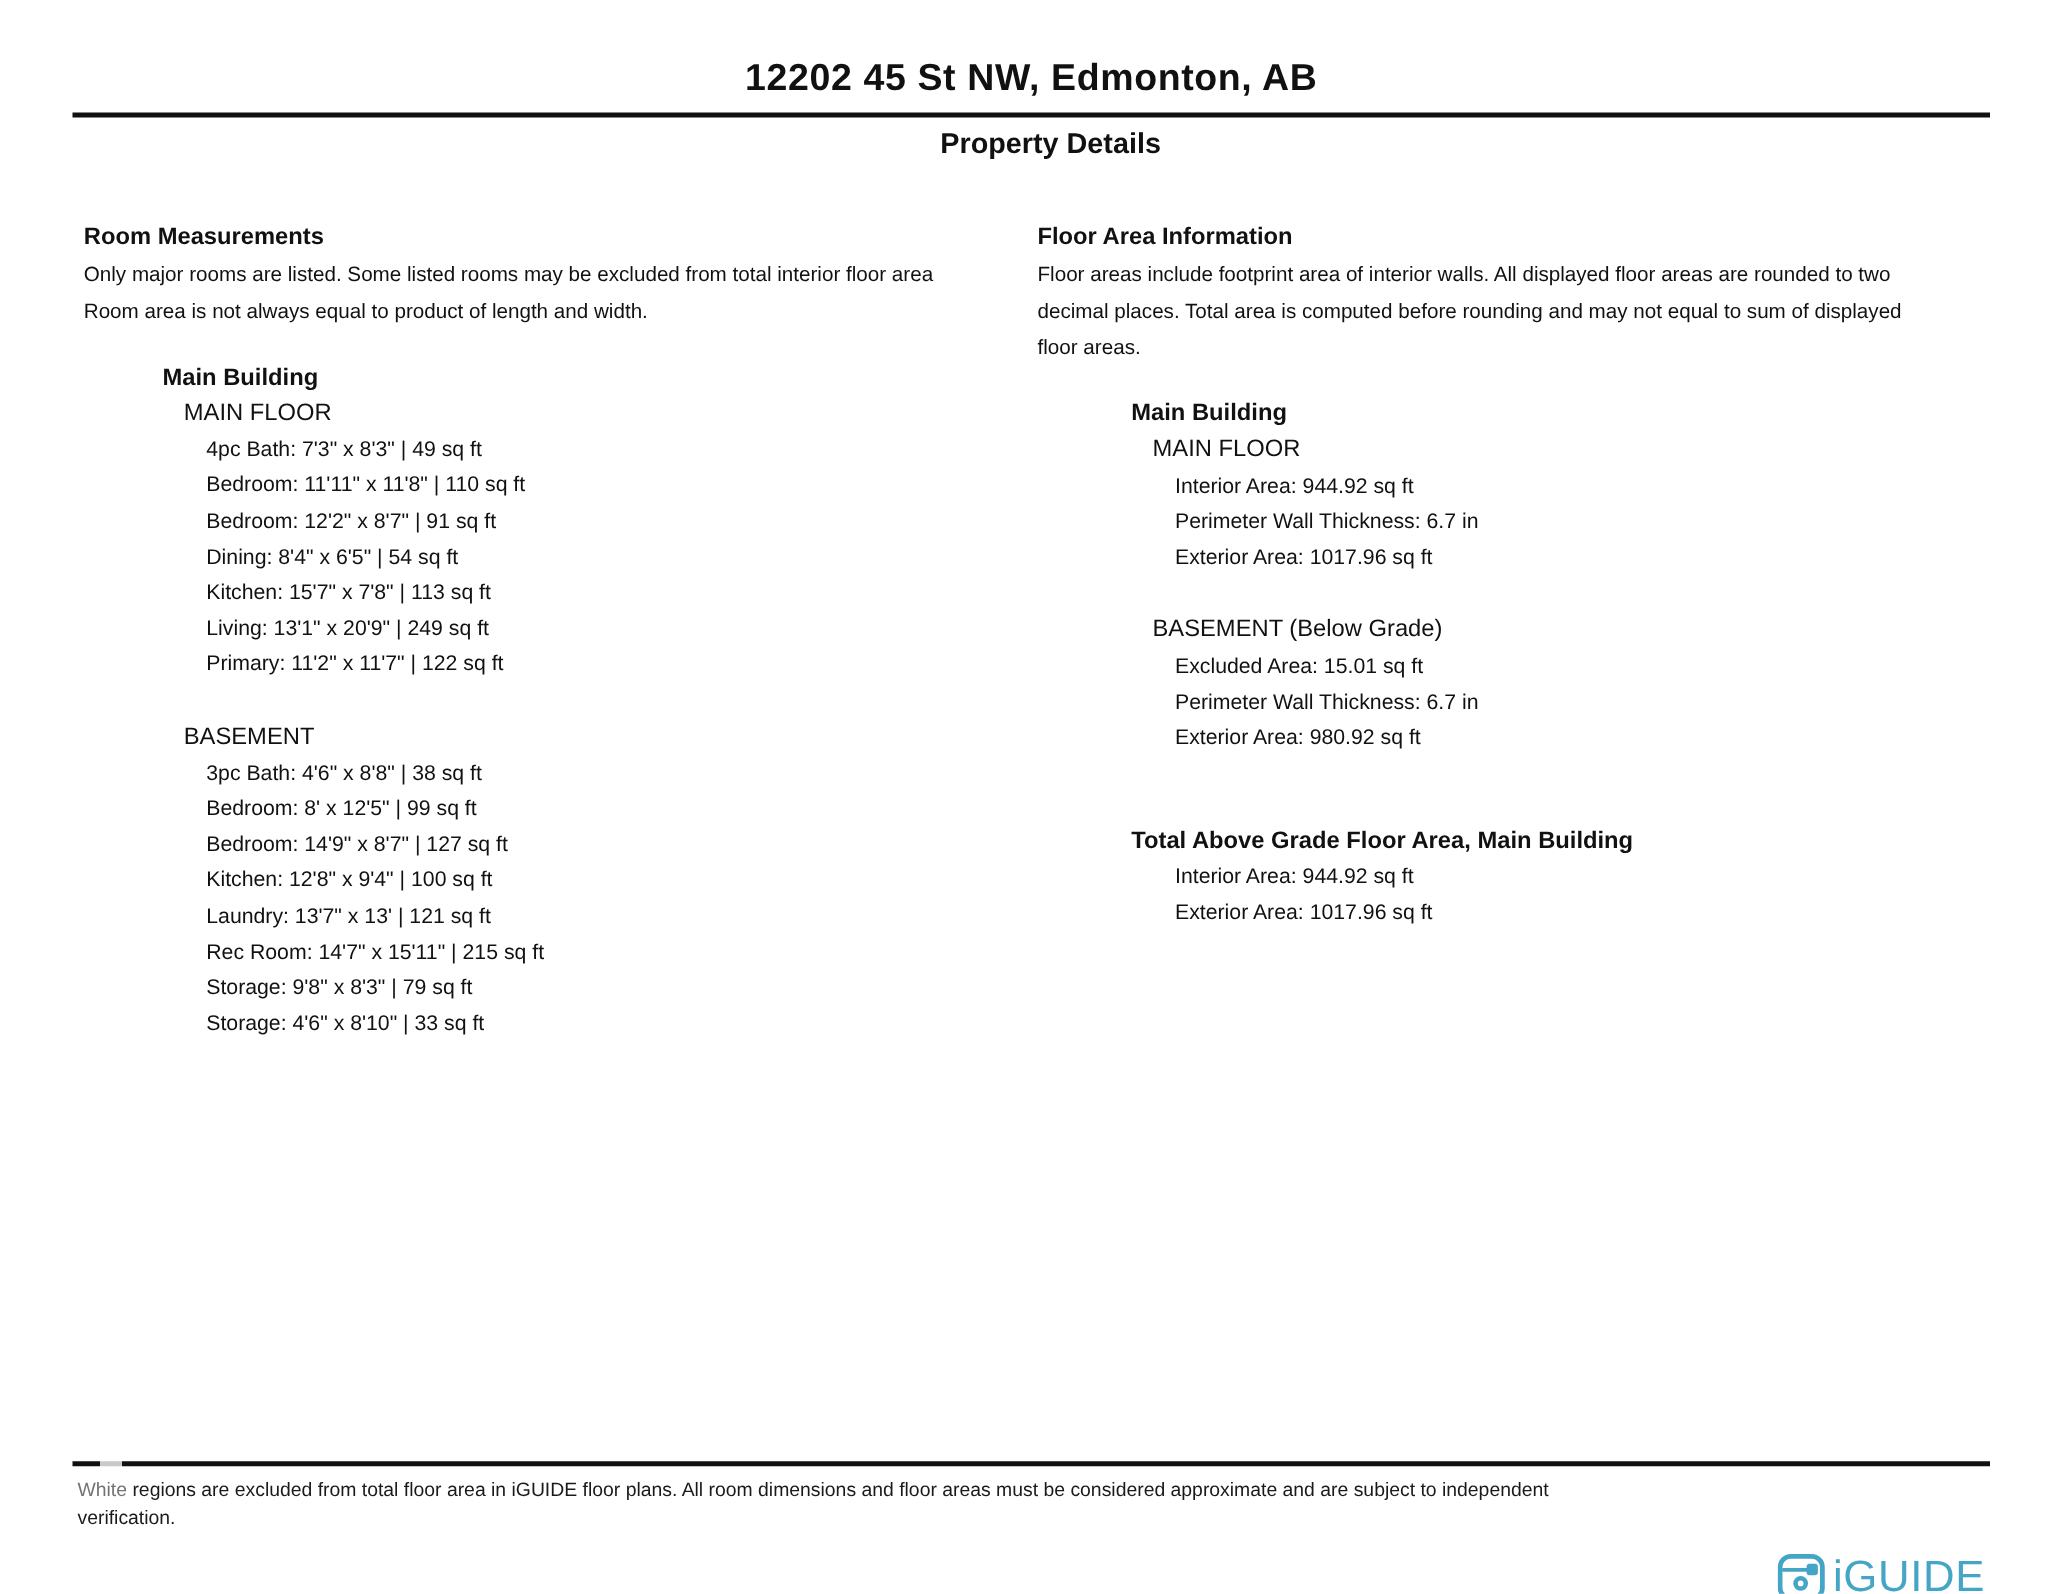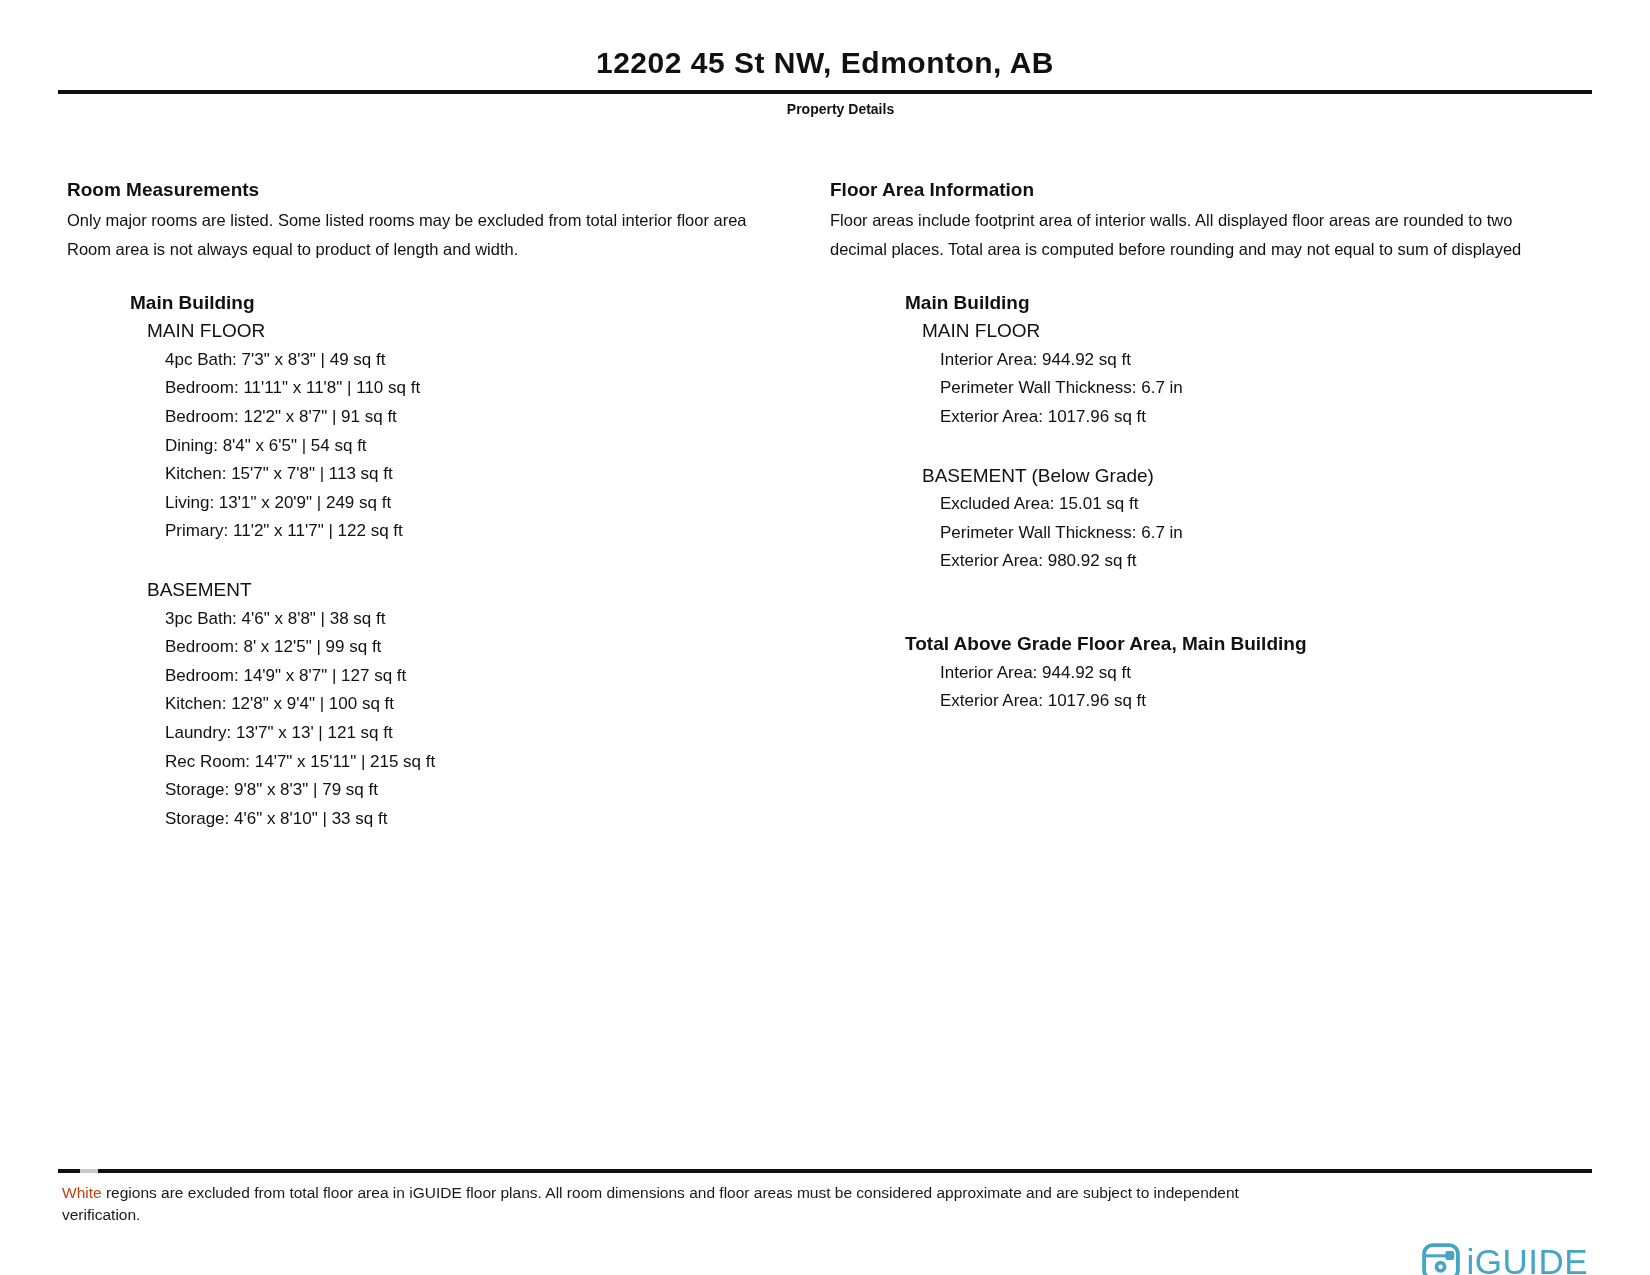--- a/index.html
+++ b/index.html
@@ -9,21 +9,21 @@
     font-family:"Liberation Sans", sans-serif; color:#111;
   }
   .page-title {
     padding-top:46px; text-align:center;
     font-size:30px; font-weight:bold; letter-spacing:0.5px;
   }
   .title-rule {
     margin:10px 58px 0 58px; height:4px; background:#111;
   }
   .page-subtitle {
-    margin-top:7px; text-align:center; font-size:14px; font-weight:bold;padding-left:31px;
+    margin-top:7px; text-align:center; font-size:23px; font-weight:bold;padding-left:31px;
   }
   .columns {
     position:absolute; top:176px; left:67px; right:60px;
     display:flex; align-items:flex-start;
   }
   .col-left  { width:740px; flex:0 0 740px; }
   .col-right { margin-left:23px; flex:1; }
   .section-heading { font-size:19px; font-weight:bold; line-height:28px; }
   .description { margin-top:2px; }
   .description .desc-line { font-size:16.5px; line-height:28.8px; white-space:nowrap; }
@@ -100,20 +100,21 @@
           </div>
         </div>
     </div>
   </div>
 
   <div class="col-right">
     <div class="section-heading">Floor Area Information</div>
     <div class="description" id="fa-desc">
         <div class="desc-line">Floor areas include footprint area of interior walls. All displayed floor areas are rounded to two</div>
         <div class="desc-line">decimal places. Total area is computed before rounding and may not equal to sum of displayed</div>
+        <div class="desc-line">floor areas.</div>
       </div>
     <div class="building-block indent-1">
       <div class="building-heading">Main Building</div>
       <div id="fa-floors">
           <div class="floor-group">
             <div class="floor-name">MAIN FLOOR</div>
             <div class="line-item">Interior Area: 944.92 sq ft</div>
             <div class="line-item">Perimeter Wall Thickness: 6.7 in</div>
             <div class="line-item">Exterior Area: 1017.96 sq ft</div>
           </div>
@@ -131,21 +132,21 @@
           <div class="line-item">Interior Area: 944.92 sq ft</div>
           <div class="line-item">Exterior Area: 1017.96 sq ft</div>
         </div>
     </div>
   </div>
 
 </div>
 
 <div class="footer-rule"></div>
 
-<div class="footer-text"><span class="white-word" style="color: #c2410c;">White</span><span> regions are excluded from total floor area in iGUIDE floor plans. All room dimensions and floor areas must be considered approximate and are subject to independent verification.</span></div>
+<div class="footer-text"><span class="white-word" style="color: #737373;">White</span><span> regions are excluded from total floor area in iGUIDE floor plans. All room dimensions and floor areas must be considered approximate and are subject to independent verification.</span></div>
 
 <div class="logo" id="logo" style="color: rgb(69, 165, 198);">
   <svg class="logo-icon" viewBox="0 0 40 40" aria-hidden="true">
     <rect x="2.2" y="2.2" width="35.6" height="35.6" rx="9" fill="none" stroke="currentColor" stroke-width="4"></rect>
     <line x1="4" y1="13.5" x2="25" y2="13.5" stroke="currentColor" stroke-width="3.2"></line>
     <rect x="24.5" y="8.5" width="9.5" height="9.5" rx="2.5" fill="currentColor"></rect>
     <circle cx="19.5" cy="25" r="6.2" fill="currentColor"></circle>
     <circle cx="19.5" cy="25" r="2.4" fill="#ffffff"></circle>
   </svg>
   <span class="logo-text">iGUIDE</span>

